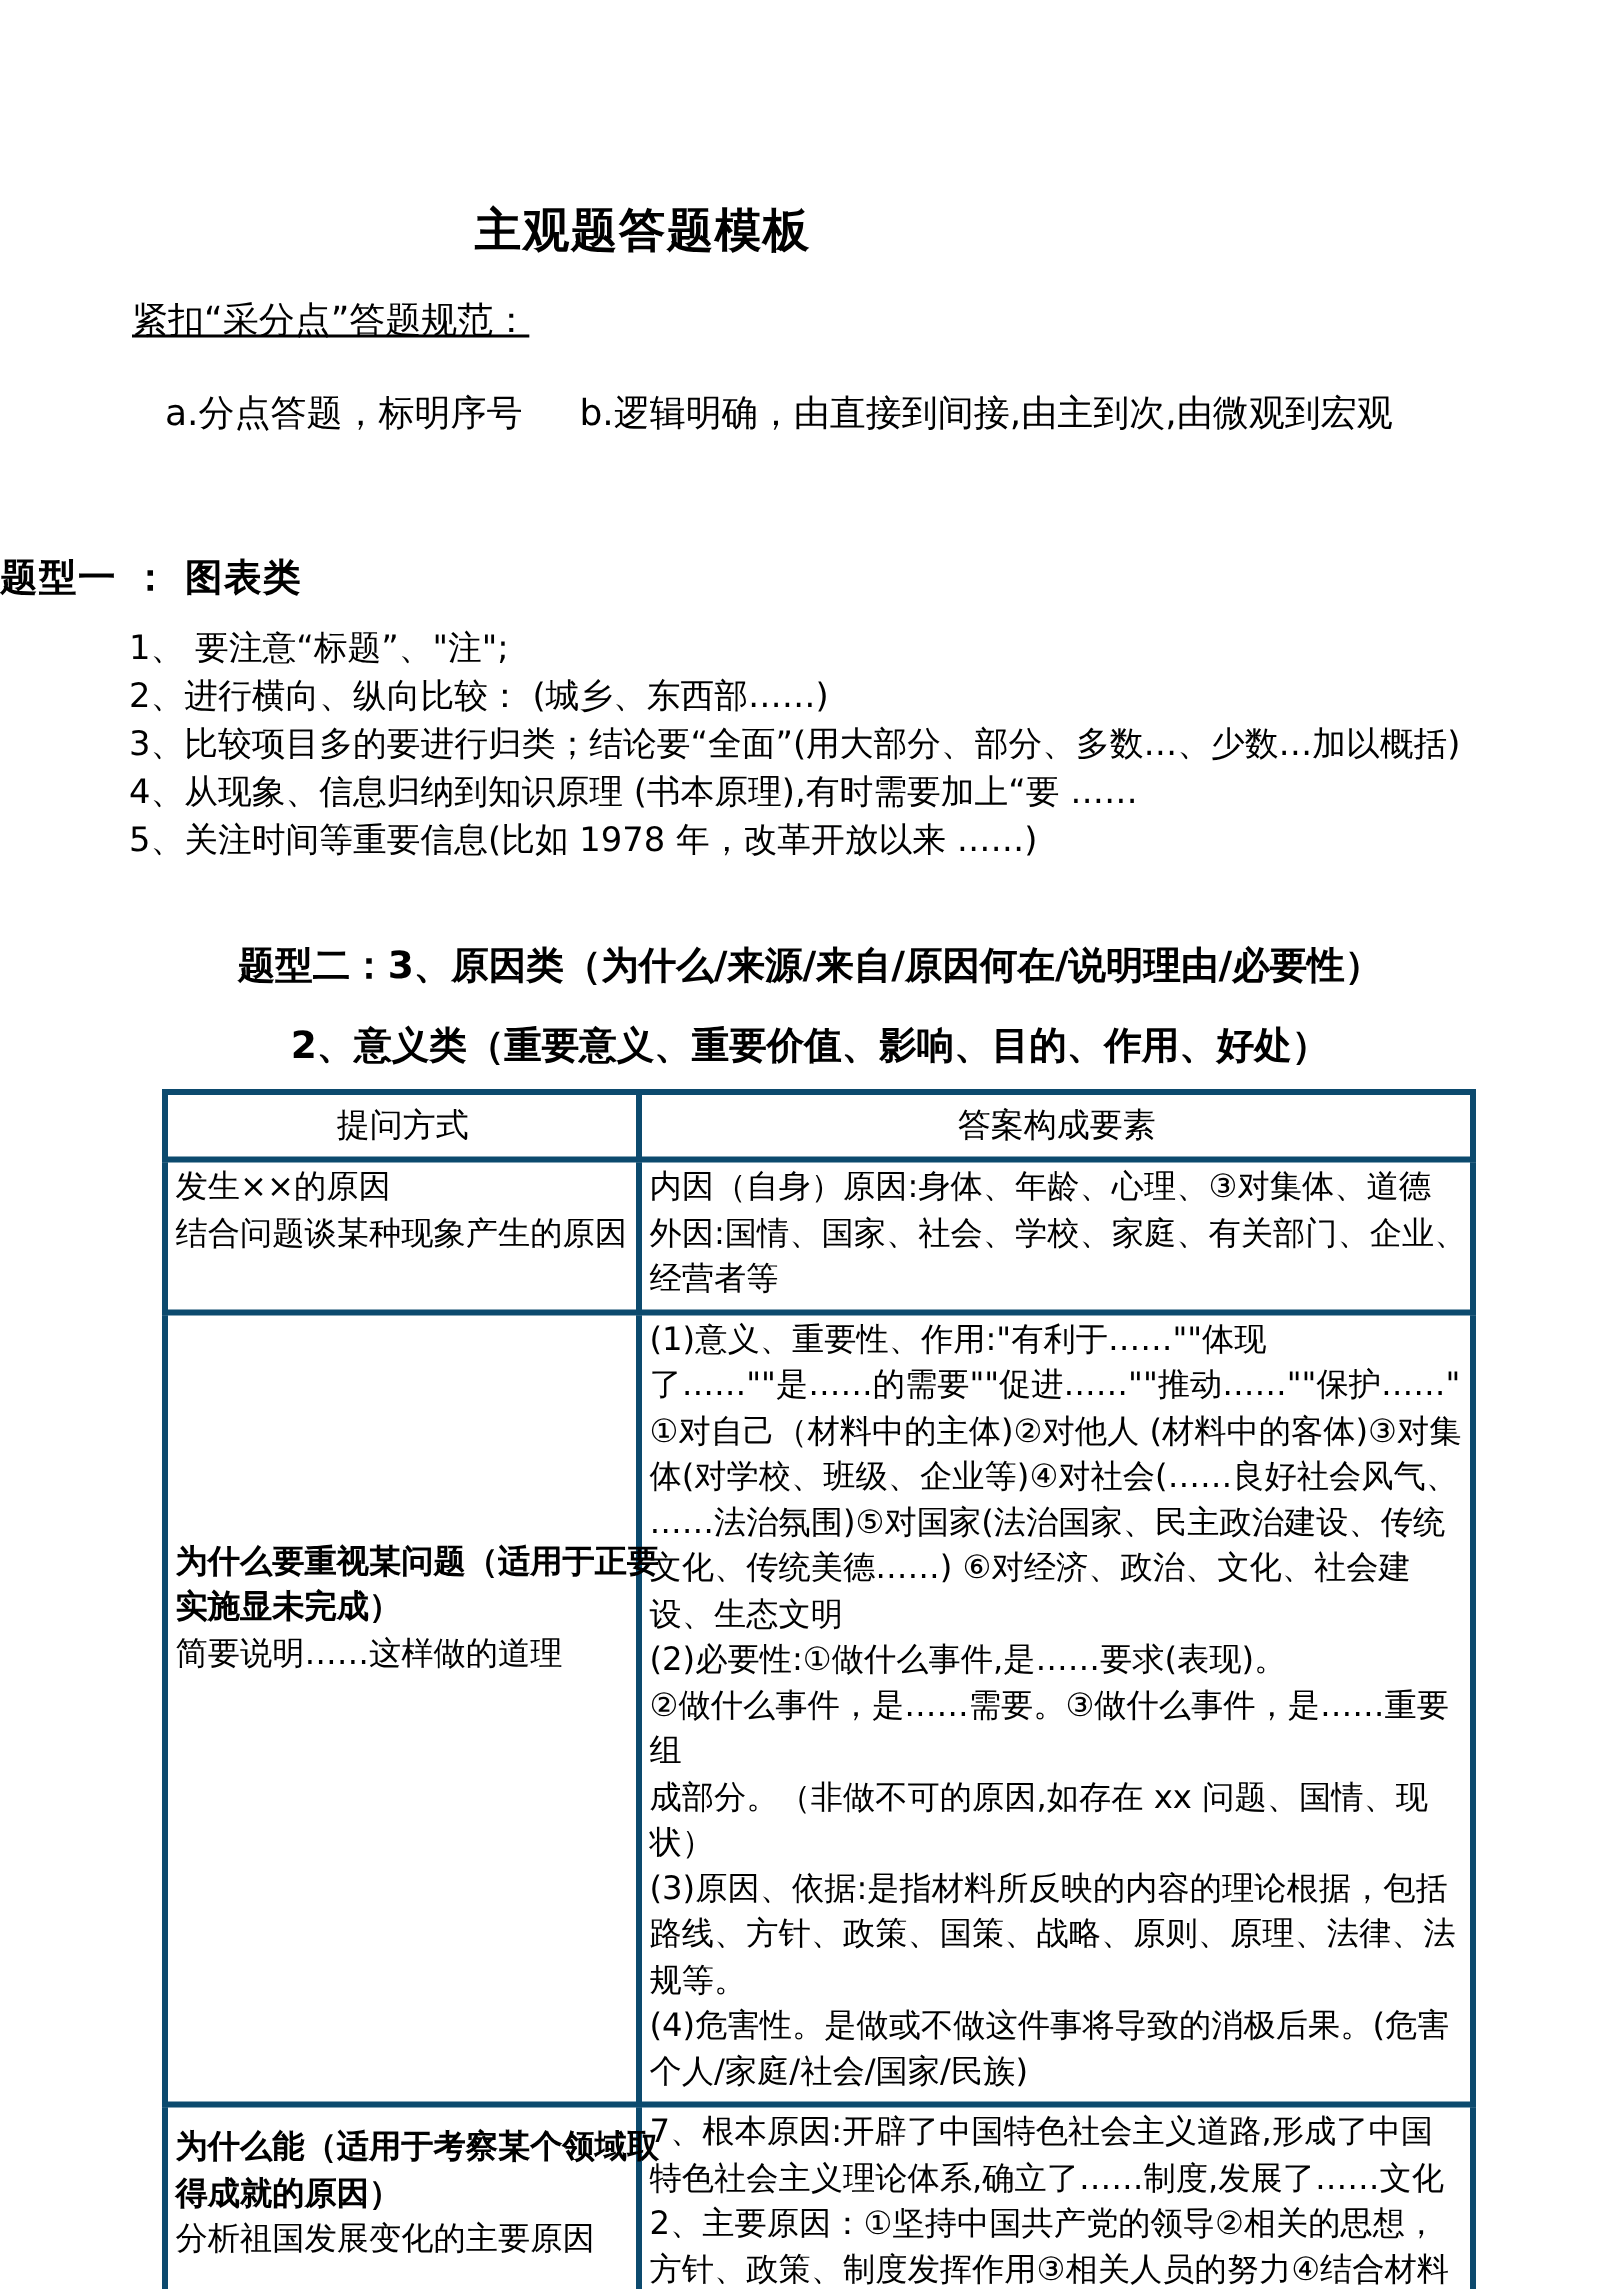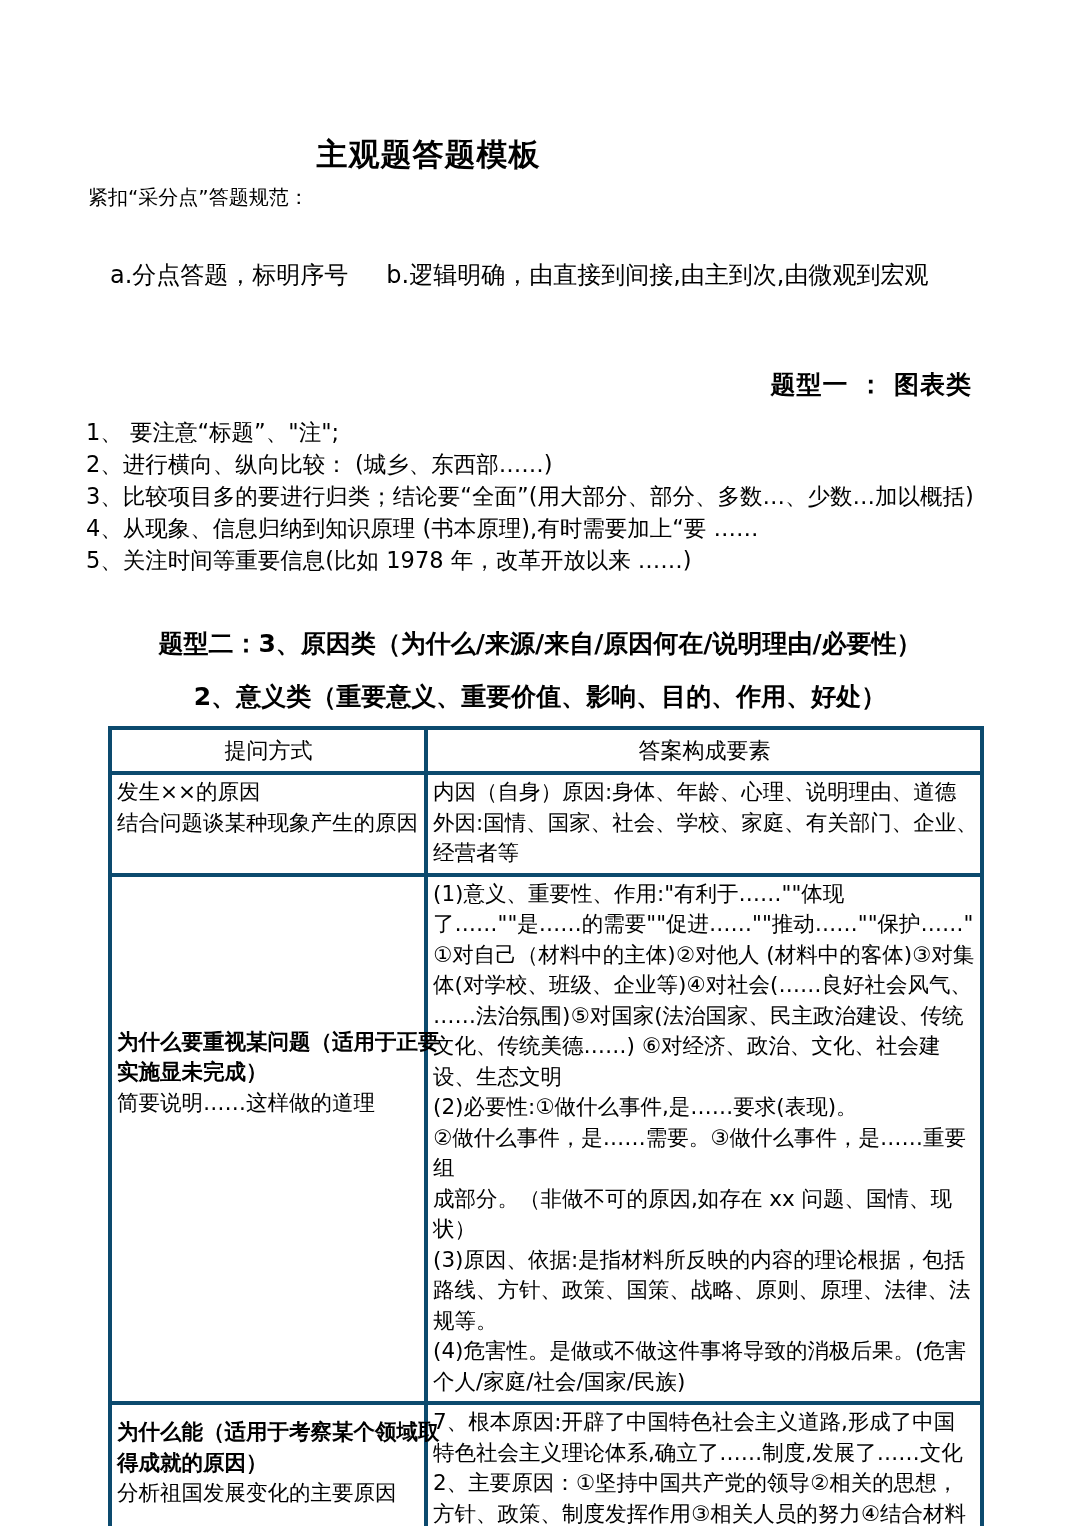--- a/index.html
+++ b/index.html
@@ -30,45 +30,46 @@
     text-align: center;
     font-size: 31px;
     font-weight: bold;
     letter-spacing: 1px;
     line-height: 40px;
   }
 
   
   .intro-line-1 {
     position: absolute;
-    top: 180px;
+    top: 196px;
     left: 88px;
-    font-size: 20px;
-    line-height: 34px;
+    font-size: 24px;
+    line-height: 34px;
+    text-decoration: underline;
   }
   .intro-line-2 {
     position: absolute;
     top: 258px;
     left: 110px;
     font-size: 24px;
     line-height: 34px;
     white-space: nowrap;
   }
   .intro-line-2 .gap {
     display: inline-block;
     width: 38px;
   }
 
   
   .sec1-heading {
     position: absolute;
     top: 368px;
     left: 0;
     width: 972px;
-    text-align: right;
+    text-align: left;
     font-size: 25px;
     font-weight: bold;
     line-height: 34px;
     letter-spacing: 1px;
   }
 
   
   .sec1-list {
     position: absolute;
     top: 416px;
@@ -182,21 +183,21 @@
         <td class="hdr-cell">提问方式</td>
         <td class="hdr-cell">答案构成要素</td>
       </tr>
 
       <tr>
         <td>
           <div class="cell-text nowrapline">发生××的原因</div>
           <div class="cell-text nowrapline">结合问题谈某种现象产生的原因</div>
         </td>
         <td>
-          <div class="cell-text nowrapline">内因（自身）原因:身体、年龄、心理、说明理由、道德</div>
+          <div class="cell-text nowrapline">内因（自身）原因:身体、年龄、心理、③对集体、道德</div>
           <div class="cell-text nowrapline">外因:国情、国家、社会、学校、家庭、有关部门、企业、</div>
           <div class="cell-text nowrapline">经营者等</div>
         </td>
       </tr>
 
       <tr>
         <td class="left-mid">
           <div class="cell-text nowrapline b">为什么要重视某问题（适用于正要</div>
           <div class="cell-text nowrapline b">实施显未完成）</div>
           <div class="cell-text nowrapline">简要说明……这样做的道理</div>

